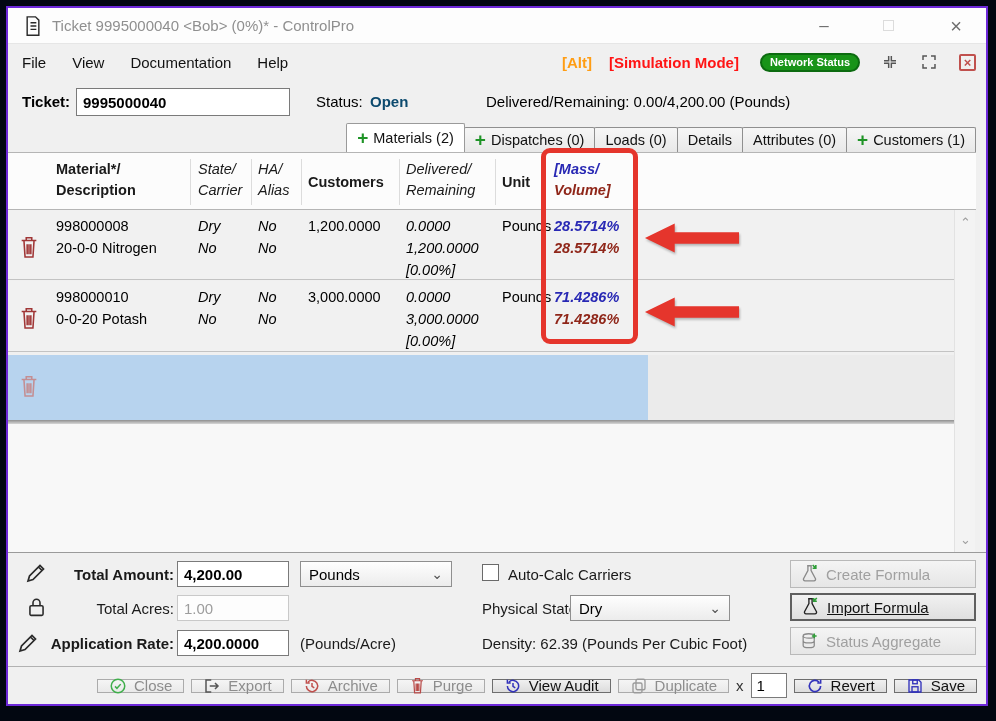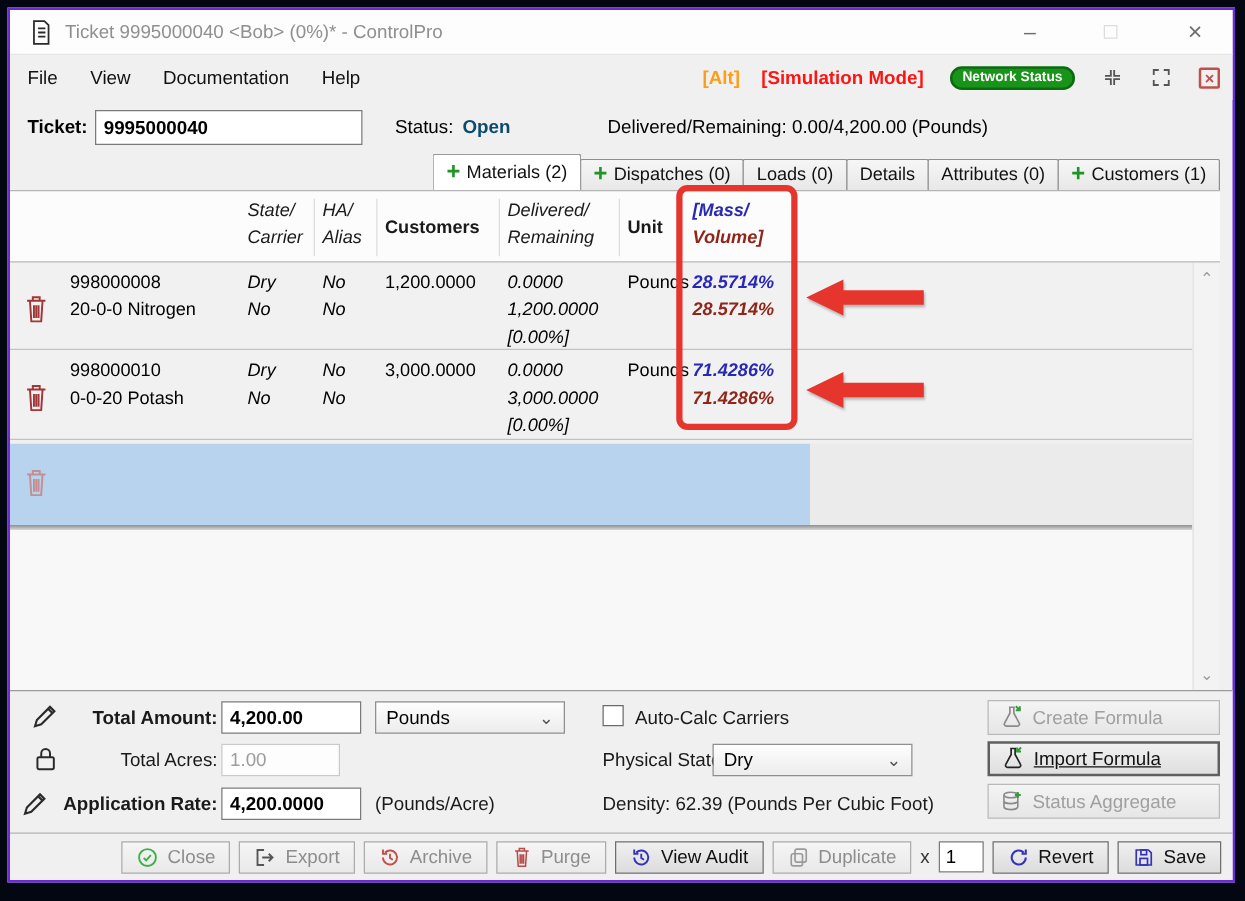--- a/index.html
+++ b/index.html
@@ -94,21 +94,21 @@
   .sidebtn { position:absolute; left:782px; width:186px; height:28px; display:flex; align-items:center; gap:7px;
              padding:0 9px; font-size:15px; background:linear-gradient(#f4f4f4,#e6e6e6);
              border:1px solid #b9b9b9; color:#a0a0a0; }
   .sidebtn.enabled { border:2px solid #5f5f5f; color:#111; background:linear-gradient(#f1f1f1,#dfdfdf);text-decoration:underline; }
   .pencil-icon, .lock-icon { position:absolute; color:#2a2a2a; }
 
   
   #toolbar { position:absolute; left:0; top:658px; width:978px; height:38px; background:#f0f0f0;
              border-top:1px solid #b2b2b2; display:flex; align-items:center; justify-content:flex-end;
              gap:7px; padding-right:9px; font-size:15px; }
-  .tbtn { height:26px; display:flex; align-items:center; gap:7px; padding:0 11px;
+  .tbtn { height:14px; display:flex; align-items:center; gap:7px; padding:0 11px;
           background:linear-gradient(#f5f5f5,#e9e9e9); border:1px solid #ababab; color:#8d8d8d; }
   .tbtn.strong { border:1px solid #6e6e6e; color:#111; background:linear-gradient(#f0f0f0,#dcdcdc); }
   #dup-count { width:36px; height:25px; border:1px solid #7a7a7a; background:#fff; padding:0 5px;
                font:15px "Liberation Sans",sans-serif; }
   #dup-x { color:#333; }
   svg { display:block; }
 </style>
 </head>
 <body>
 
@@ -176,20 +176,24 @@
     <div class="tab">
       <span>Attributes (0)</span>
     </div>
     <div class="tab">
       <span class="plus">+</span>
       <span>Customers (1)</span>
     </div>
   </div>
 
   <div id="grid-header">
+    <div class="hcell hbold" style="left:48px;width:135px;">
+      <div>Material*/</div>
+          <div>Description</div>
+    </div>
     <div class="hcell hital" style="left:190px;width:54px;">
       <div>State/</div>
           <div>Carrier</div>
     </div>
     <div class="hcell hital" style="left:250px;width:44px;">
       <div>HA/</div>
           <div>Alias</div>
     </div>
     <div class="hcell hbold" style="left:300px;width:92px;line-height:46px;">
       <div>Customers</div>
@@ -323,21 +327,21 @@
       <span>Create Formula</span>
     </div>
 
     <span class="lock-icon" style="left:18px;top:43px;">
       <svg width="21" height="23" viewBox="0 0 24 26" fill="none" stroke="currentColor" stroke-width="1.8">
             <rect x="4.5" y="11" width="15" height="11" rx="1.5"></rect>
             <path d="M8 11V7.5a4 4 0 0 1 8 0V11"></path>
           </svg>
     </span>
     <span class="blabel" style="left:40px;top:47px;width:126px;text-align:right;">Total Acres:</span>
-    <input class="field disabled" style="left: 169px; top: 42px; width: 95px;" value="1.00">
+    <input class="field disabled" style="left: 169px; top: 42px; width: 112px;" value="1.00">
     <span class="blabel" style="left:474px;top:47px;">Physical State:</span>
     <div class="combo" style="left:562px;top:42px;width:160px;">
       <span>Dry</span>
       <span class="chev">⌄</span>
     </div>
     <div class="sidebtn enabled" style="top:40px;">
       <svg width="19" height="21" viewBox="0 0 24 26" fill="none" stroke="#222" stroke-width="1.7">
             <path d="M9 2h6M10 2v6l-5.4 10a2 2 0 0 0 1.8 3h11.2a2 2 0 0 0 1.8-3L14 8V2"></path>
             <path d="M16 5l4-4M16 1v4h4" stroke="#2f9e38" stroke-width="2"></path>
           </svg>

